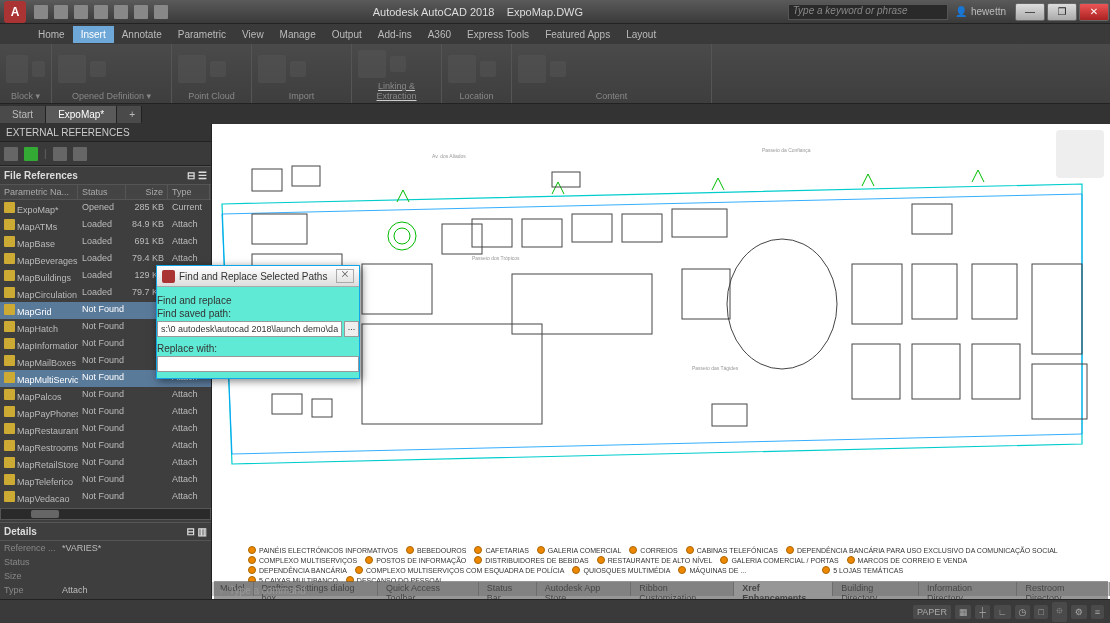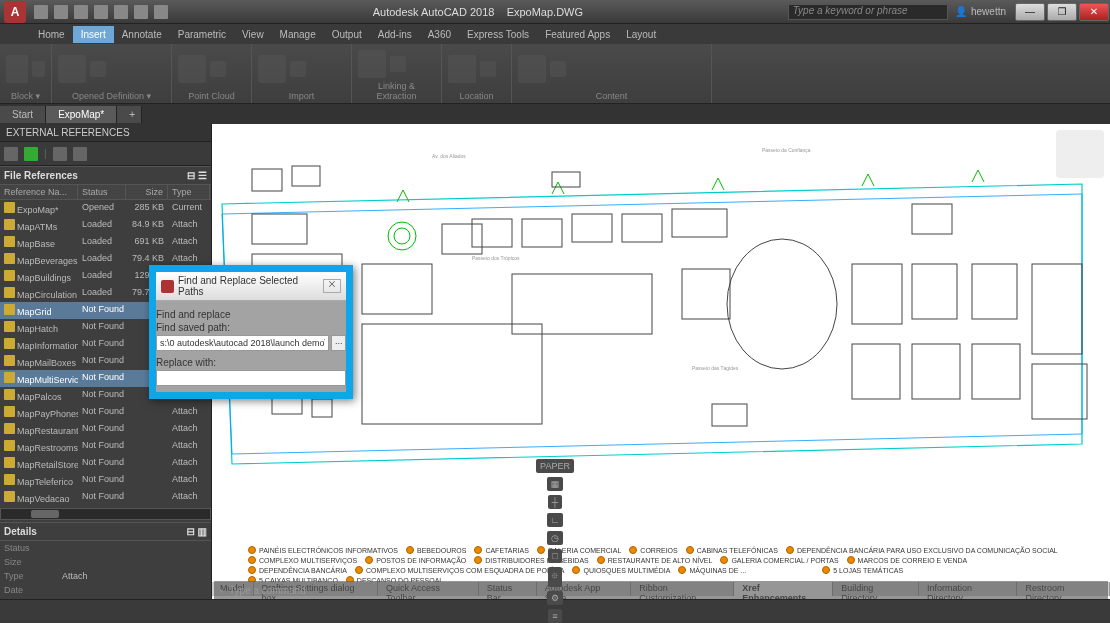--- a/index.html
+++ b/index.html
@@ -47,25 +47,25 @@
 .detail-row { display:flex; font-size:9px; padding:2px 4px; }
 .detail-row .dlbl { width:58px; color:#888; } .detail-row .dval { color:#bbb; }
 .drawing { flex:1; background:#fff; position:relative; overflow:hidden; }
 .drawing svg { width:100%; height:100%; }
 .legbar { position:absolute; bottom:20px; left:0; right:0; height:38px; background:#fff; display:flex; flex-wrap:wrap; align-content:flex-start; gap:2px 8px; padding:2px 36px; font-size:7px; color:#333; }
 .legitem { display:flex; align-items:center; gap:3px; }
 .legitem .dot { width:8px; height:8px; background:#e80; border-radius:50%; border:1px solid #a60; }
 .layouttabs { position:absolute; bottom:6px; left:0; height:14px; background:#ddd; display:flex; font-size:9px; width:100%; }
 .layouttab { padding:1px 8px; background:#ccc; border-right:1px solid #999; color:#333; }
 .layouttab.active { background:#fff; font-weight:bold; }
-.statusbar { height:24px; background:#3a3a3a; position:absolute; bottom:0; left:0; right:0; display:flex; align-items:center; justify-content:flex-end; padding:0 6px; gap:4px; font-size:9px; color:#aaa; border-top:1px solid #222;flex-direction:column; }
+.statusbar { height:24px; background:#3a3a3a; position:absolute; bottom:0; left:0; right:0; display:flex; align-items:center; justify-content:flex-end; padding:0 6px; gap:4px; font-size:9px; color:#aaa; border-top:1px solid #222; }
 .statusbar .sbitem { padding:2px 4px; background:#4a4a4a; border-radius:2px; }
 .cmdline { position:absolute; bottom:24px; right:2px; left:214px; height:18px; background:rgba(80,80,80,0.6); display:flex; align-items:center; padding:0 6px; font-size:10px; color:#888; }
 
-.dialog { position:absolute; left:149px; top:265px; width:204px; background:#a3a3a3; border:7px solid #0ea5e9; box-shadow:2px 2px 8px rgba(0,0,0,0.5); font-size:10px; z-index:50; }
+.dialog { position:absolute; left:156px; top:265px; width:204px; background:#5eead4; border:1px solid #0ea5e9; box-shadow:2px 2px 8px rgba(0,0,0,0.5); font-size:10px; z-index:50; }
 .dialog .dtitle { background:linear-gradient(#fff,#ddd); padding:3px 5px; display:flex; align-items:center; border-bottom:1px solid #aaa; color:#333; }
 .dialog .dtitle .dlogo { width:13px; height:13px; background:#a33; border-radius:2px; margin-right:4px; }
 .dialog .dtitle .dt { flex:1; font-size:10px; }
 .dialog .dtitle .dclose { width:18px; height:14px; border:1px solid #aaa; text-align:center; font-size:8px; color:#555; }
 .dialog .dbody { padding:6px 0; color:#333; }
 .dialog .dlbl { margin:2px 0; }
 .dialog .dinput { width:100%; height:16px; border:1px solid #999; background:#fff; font-size:9px; padding:0 3px; color:#333; }
 .dialog .dinputwrap { display:flex; gap:2px; }
 .dialog .dbtn3 { width:16px; height:16px; border:1px solid #999; background:#eee; font-size:9px; text-align:center; }
 .dialog .dbtns { display:flex; justify-content:center; gap:10px; padding:6px 0 8px; }
@@ -136,21 +136,21 @@
       </div>
       <div class="rgtitle">Point Cloud</div>
     </div>
     <div class="ribgroup" style="width: 100px;">
       <div class="rgbody">
         <div class="ribicon"></div>
         <div class="ribicon sm"></div>
       </div>
       <div class="rgtitle">Import</div>
     </div>
-    <div class="ribgroup" style="width: 90px;">
+    <div class="ribgroup" style="width: 90px; text-decoration: underline;">
       <div class="rgbody">
         <div class="ribicon"></div>
         <div class="ribicon sm"></div>
       </div>
       <div class="rgtitle">Linking &amp; Extraction</div>
     </div>
     <div class="ribgroup" style="width: 70px;">
       <div class="rgbody">
         <div class="ribicon"></div>
         <div class="ribicon sm"></div>
@@ -181,21 +181,21 @@
       <div class="tic g"></div>
       <span style="color:#666">|</span>
       <div class="tic"></div>
       <div class="tic"></div>
     </div>
     <div class="pal-sechdr">
       <span>File References</span>
         <span>⊟ ☰</span>
     </div>
     <div class="refs-hdr">
-      <div class="col-name">Reference Na...</div>
+      <div class="col-name">Parametric Na...</div>
       <div class="col-status">Status</div>
       <div class="col-size">Size</div>
       <div class="col-type">Type</div>
     </div>
     <div class="refs-list" id="refsList">
         <div class="ref-row">
           <div class="col-name"><span class="ric"></span>ExpoMap*</div>
           <div class="col-status">Opened</div>
           <div class="col-size">285 KB</div>
           <div class="col-type">Current</div>
@@ -302,20 +302,24 @@
           <div class="col-size"></div>
           <div class="col-type">Attach</div>
         </div>
       </div>
     <div class="scrollbar-h"></div>
     <div class="pal-sechdr">
       <span>Details</span>
         <span>⊟ ▥</span>
     </div>
     <div class="details" id="detailsPanel">
+        <div class="detail-row">
+          <div class="dlbl">Reference ...</div>
+          <div class="dval">*VARIES*</div>
+        </div>
         <div class="detail-row">
           <div class="dlbl">Status</div>
           <div class="dval"></div>
         </div>
         <div class="detail-row">
           <div class="dlbl">Size</div>
           <div class="dval"></div>
         </div>
         <div class="detail-row">
           <div class="dlbl">Type</div>

